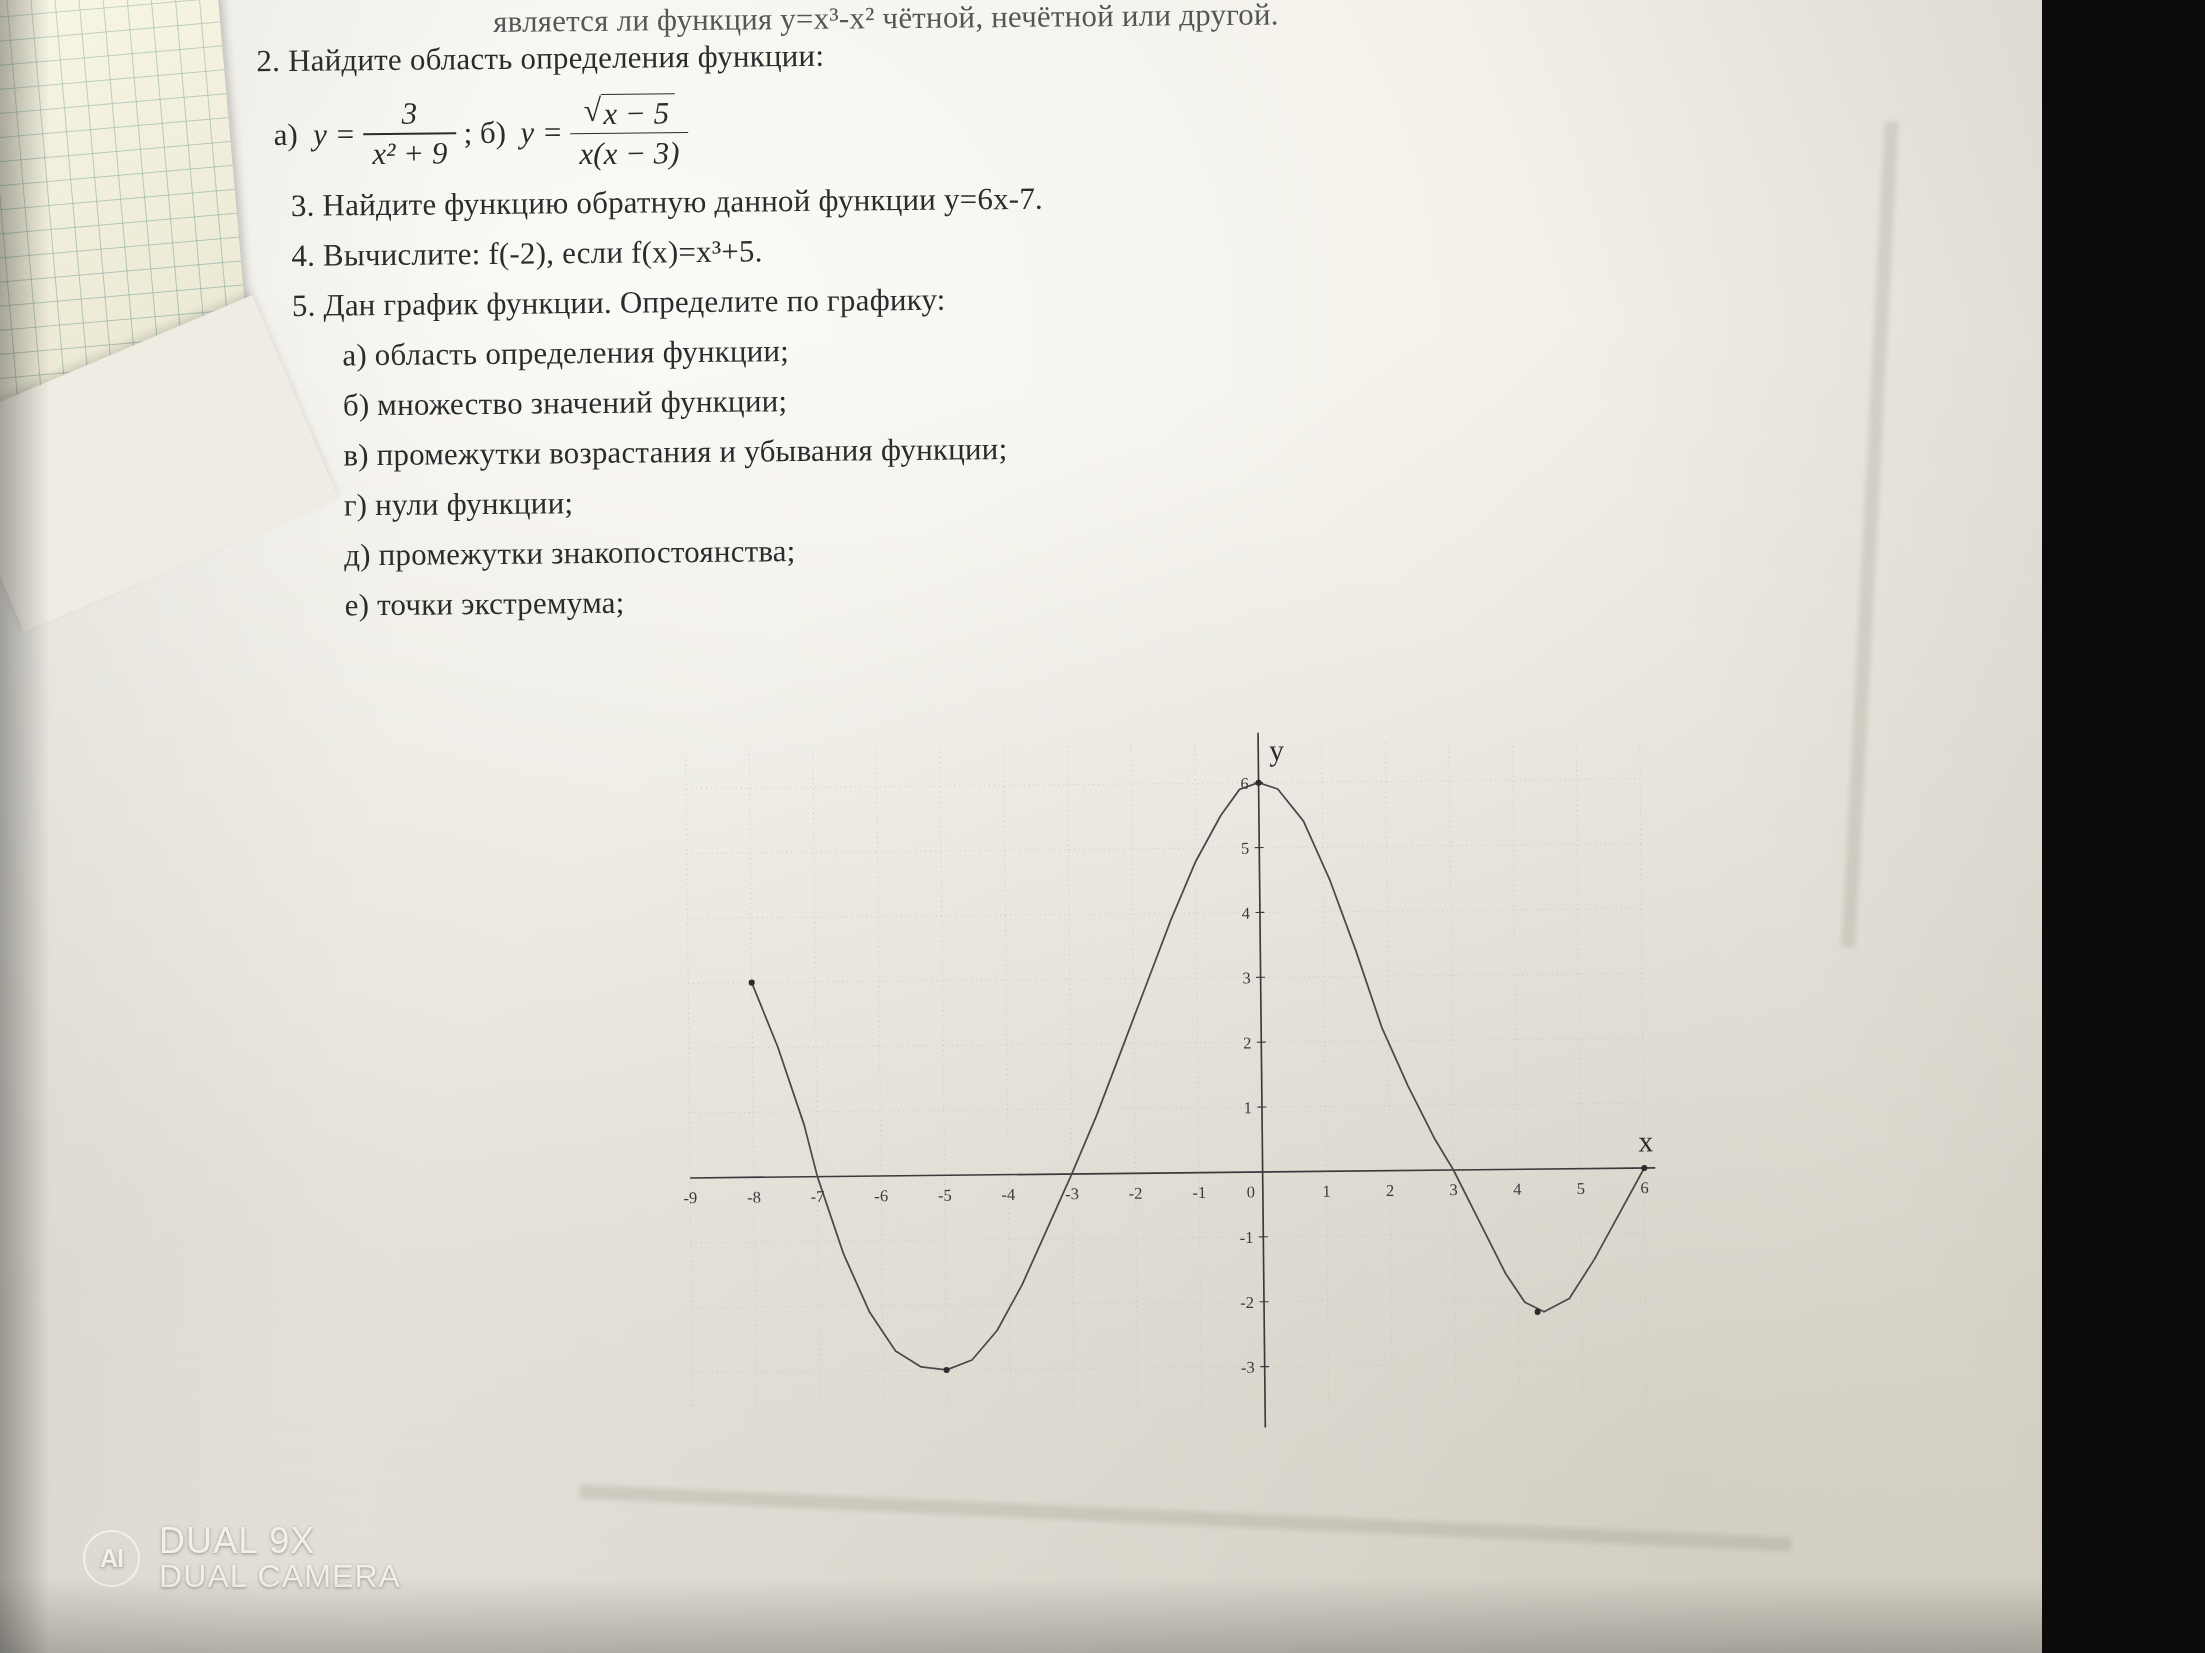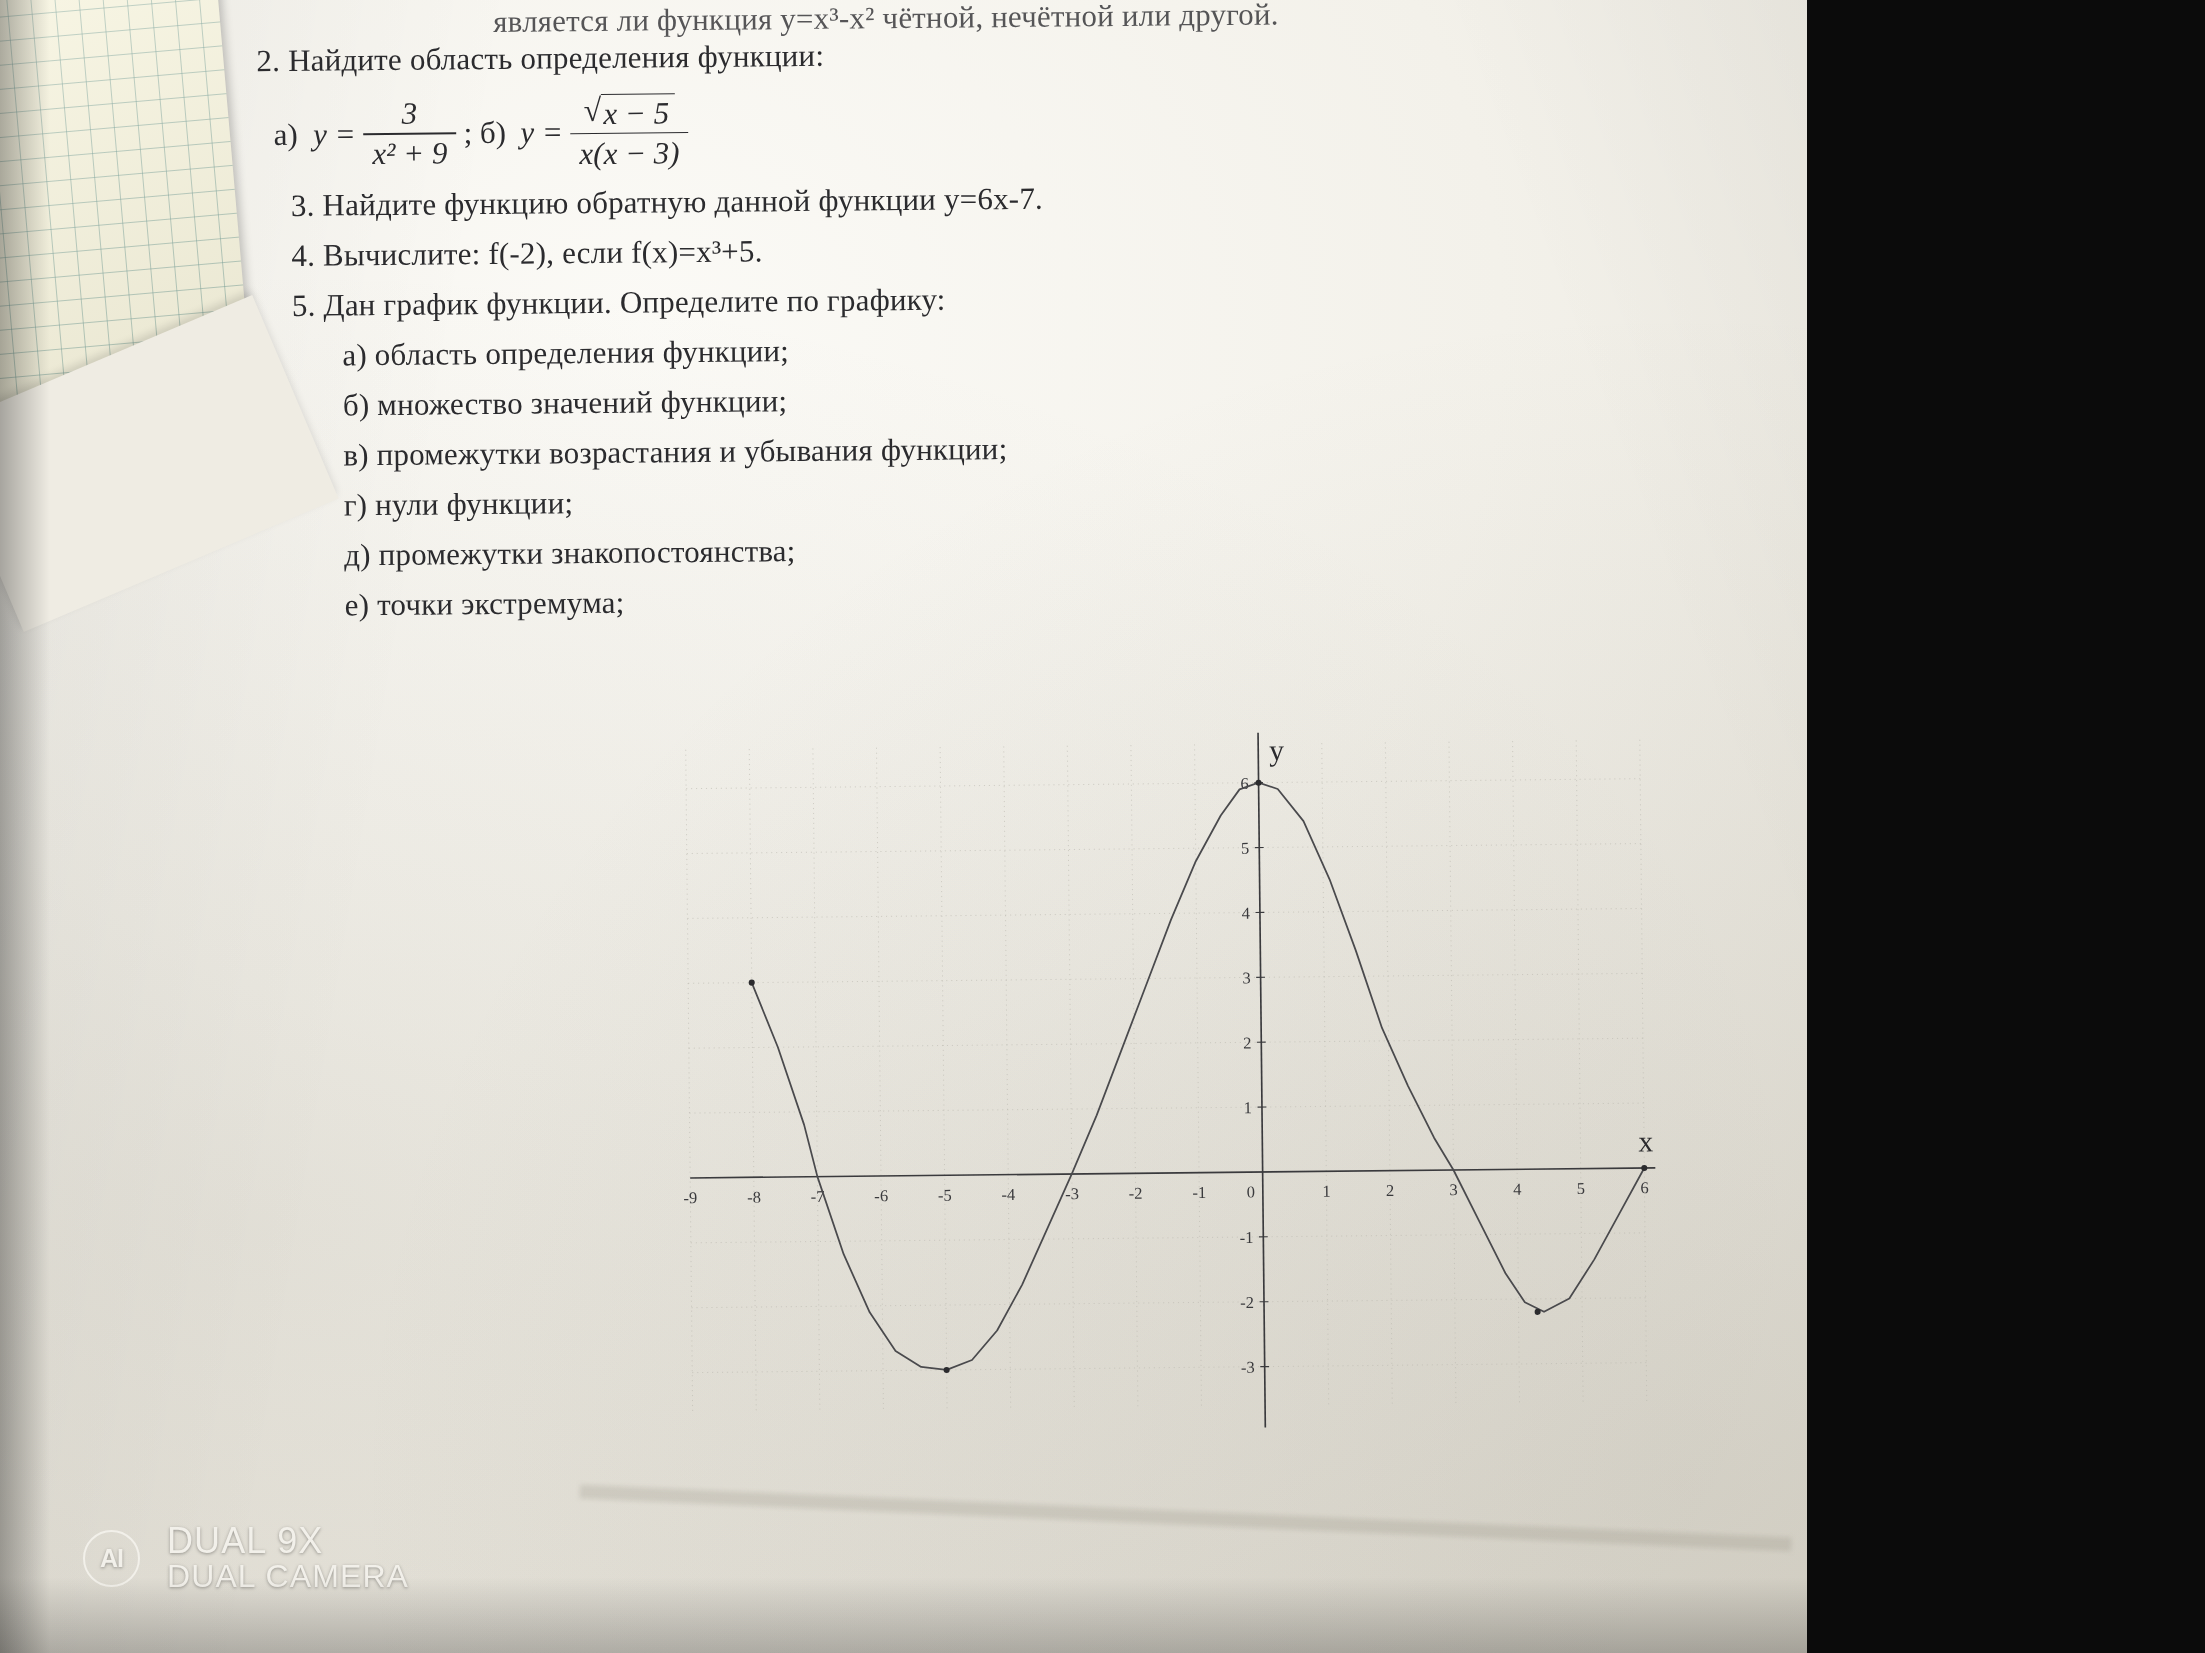--- a/index.html
+++ b/index.html
@@ -2,21 +2,21 @@
 <html lang="ru" style="font-size:8.8px"><head>
 <meta charset="utf-8">
 <style>
   html, body {
     margin: 0;
     padding: 0;
     background: #0b0b0b;
   }
   #page {
     position: relative;
-    width: 1807px;
+    width: 2042px;
     height: 1654px;
     overflow: hidden;
     background: #c9c6bf;
     font-family: "Liberation Serif", serif;
   }
 
   
   .sheet {
     position: absolute;
     left: -33px;
@@ -153,21 +153,21 @@
   }
   .graph-wrap svg { display: block; }
 
   
   .watermark {
     position: absolute;
     left: 83px;
     top: 1522px;
     display: flex;
     align-items: center;
-    gap: 27px;
+    gap: 19px;
     color: #f2f0ea;
     font-family: "Liberation Sans", sans-serif;
     text-shadow: 0 1.1px 3.3px rgba(0,0,0,0.35);
   }
   .wm-badge {
     width: 53px;
     height: 53px;
     border-radius: 50%;
     border: 2.8px solid #f2f0ea;
     display: flex;

